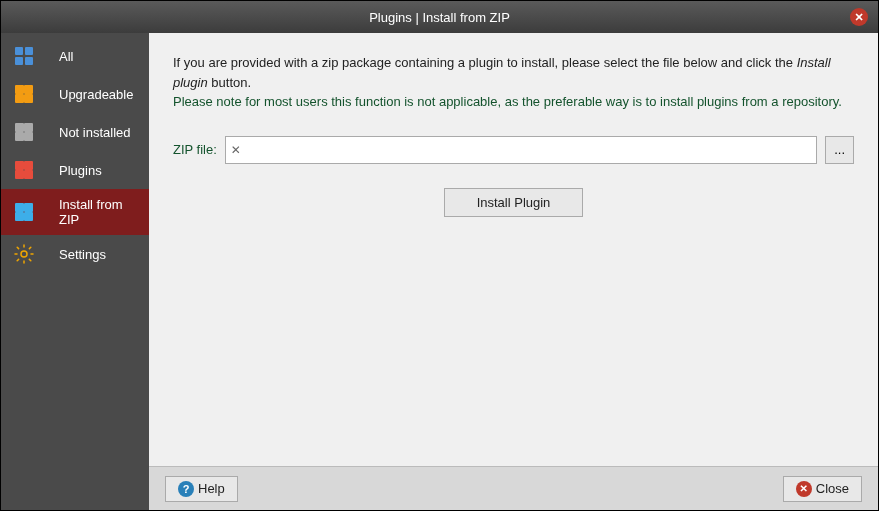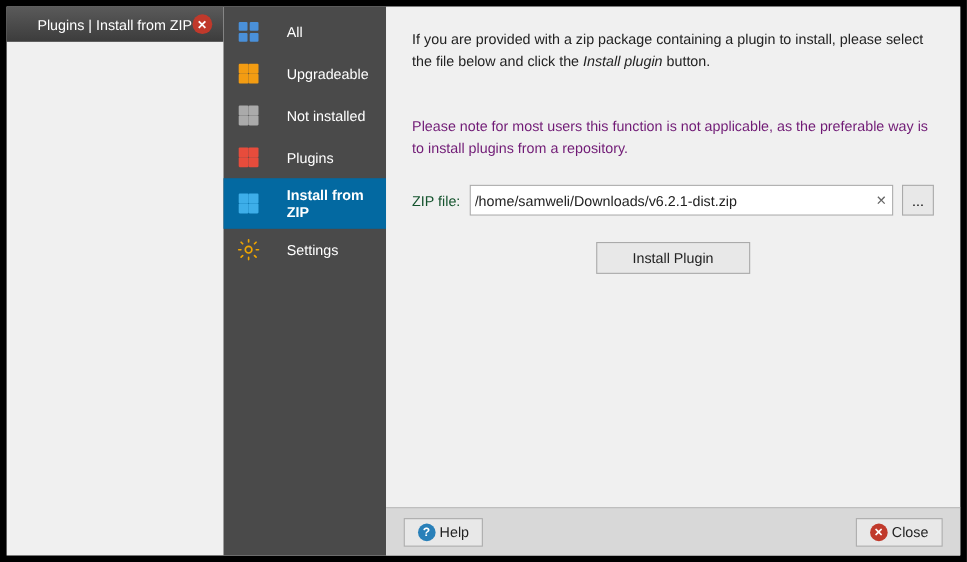--- a/index.html
+++ b/index.html
@@ -11,23 +11,23 @@
       justify-content: center;
       align-items: center;
       width: 879px;
       height: 511px;
       overflow: hidden;
     }
     .window {
       width: 879px;
       height: 511px;
       background: #f0f0f0;
-      border: 6px solid #000000;
-      display: flex;
-      flex-direction: row;
+      border: 1px solid #000000;
+      display: flex;
+      flex-direction: column;
     }
     .title-bar {
       background: linear-gradient(to bottom, #5a5a5a, #3c3c3c);
       color: #fff;
       padding: 6px 10px;
       display: flex;
       align-items: center;
       justify-content: space-between;
       height: 32px;
     }
@@ -66,22 +66,21 @@
       display: flex;
       align-items: center;
       gap: 24px;
       padding: 8px 12px;
       cursor: pointer;
       color: #ffffff;
       font-size: 13px;
       white-space: nowrap;
     }
     .sidebar-item.active {
-      background: #0369a1;
-      font-weight: bold;
+      background: #7f1d1d;
     }
     .sidebar-item .icon {
       width: 22px;
       height: 22px;
       flex-shrink: 0;
     }
     .main-content {
       flex: 1;
       background: #f0f0f0;
       display: flex;
@@ -93,25 +92,24 @@
     }
     .info-text {
       color: #222;
       line-height: 1.5;
       font-size: 13px;
     }
     .info-text em {
       font-style: italic;
     }
     .note-text {
-      color: #701a75;
+      color: #14532d;
       line-height: 1.5;
       margin-bottom: 24px;
       font-size: 13px;
-      margin-top: 40px;
     }
     .zip-row {
       display: flex;
       align-items: center;
       gap: 8px;
       margin-bottom: 24px;
     }
     .zip-label {
       color: #14532d;
       font-size: 13px;
@@ -318,21 +316,20 @@
     <div class="main-content">
       <div class="content-area">
         <p class="info-text">
           If you are provided with a zip package containing a plugin to install, please select the file below and click the <em>Install plugin</em> button.
         </p>
         <p class="note-text">Please note for most users this function is not applicable, as the preferable way is to install plugins from a repository.</p>
 
         <div class="zip-row">
           <span class="zip-label">ZIP file:</span>
           <div class="zip-input-wrapper">
-            <input class="zip-input" type="text" value="/home/samweli/Downloads/v6.2.1-dist.zip" style="">
             <button class="zip-clear-btn">✕</button>
           </div>
           <button class="zip-browse-btn">...</button>
         </div>
 
         <div class="install-btn-row">
           <button class="install-btn">Install Plugin</button>
         </div>
       </div>
 

